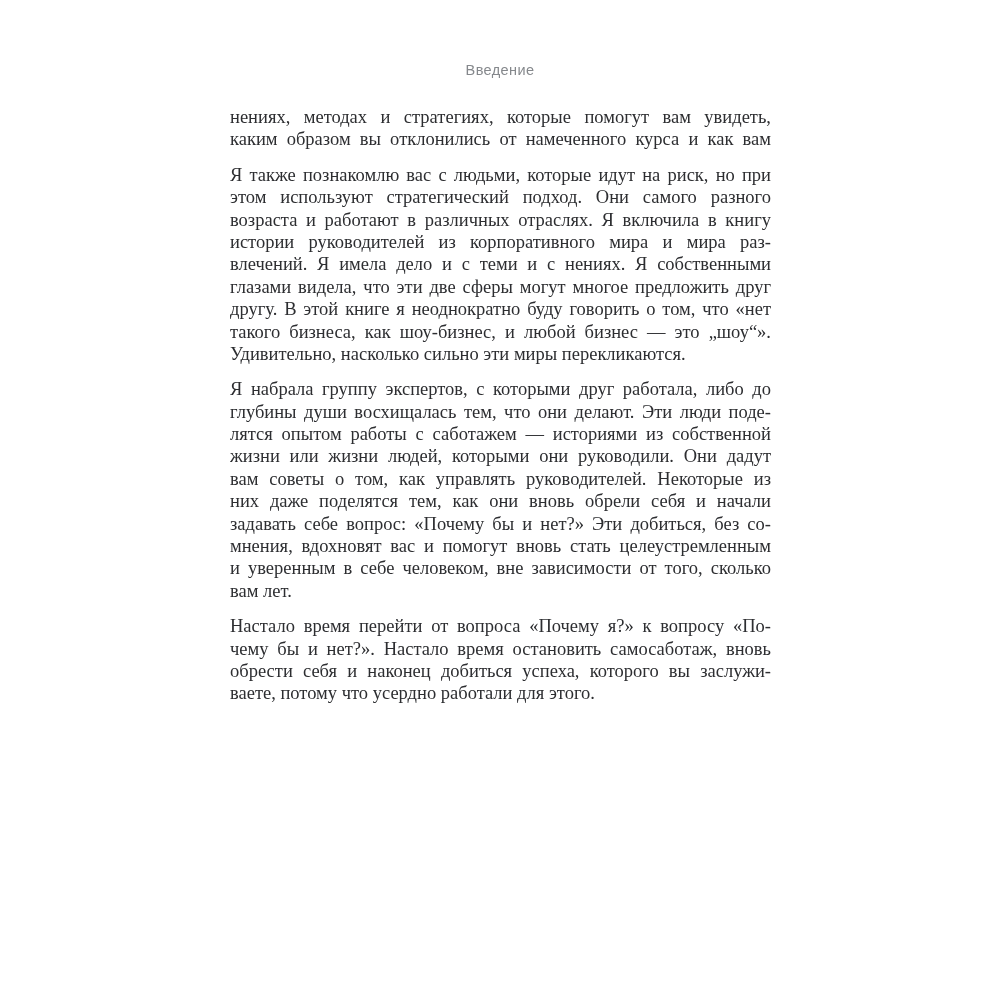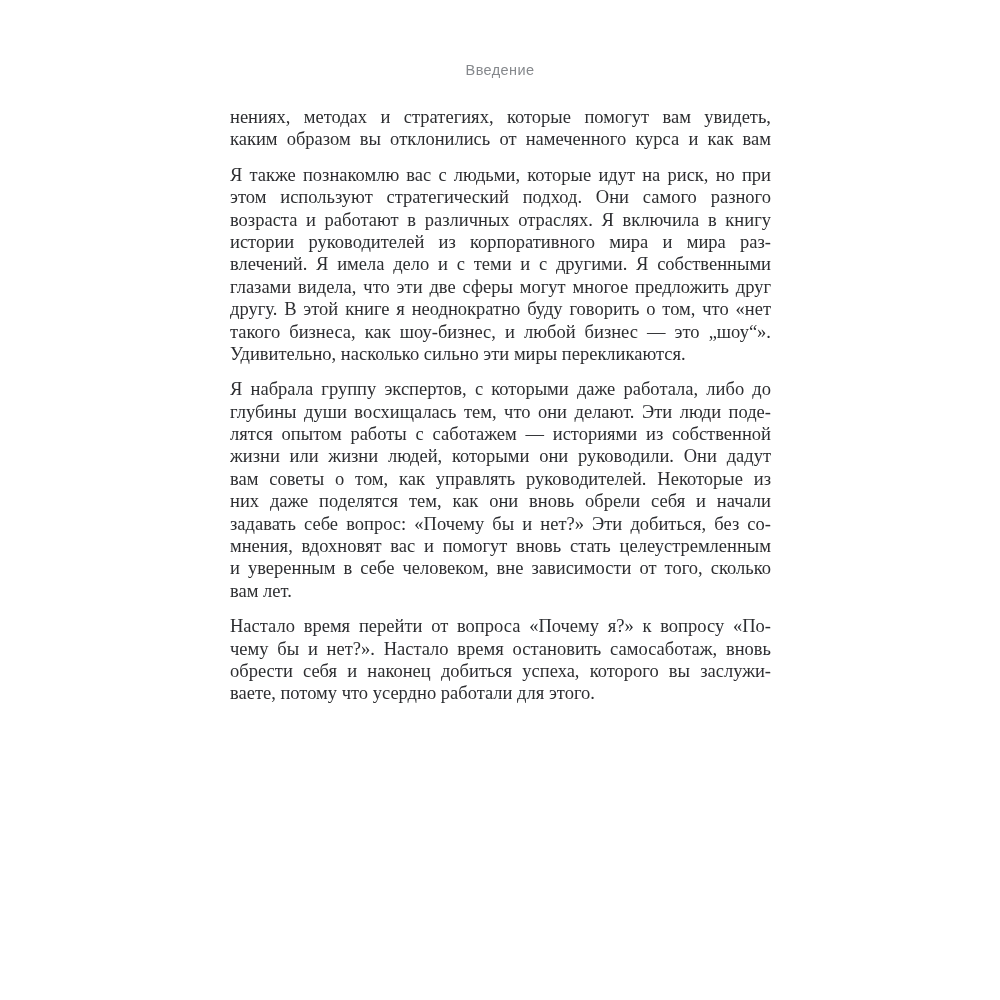--- a/index.html
+++ b/index.html
@@ -60,28 +60,28 @@
   <div class="text-block">
       <div class="paragraph">
         <div class="line fill">нениях, методах и стратегиях, которые помогут вам увидеть,</div>
         <div class="line fill">каким образом вы отклонились от намеченного курса и как вам</div>
       </div>
       <div class="paragraph">
         <div class="line fill">Я также познакомлю вас с людьми, которые идут на риск, но при</div>
         <div class="line fill">этом используют стратегический подход. Они самого разного</div>
         <div class="line fill">возраста и работают в различных отраслях. Я включила в книгу</div>
         <div class="line fill">истории руководителей из корпоративного мира и мира раз-</div>
-        <div class="line fill">влечений. Я имела дело и с теми и с другими. Я собственными</div>
+        <div class="line fill">влечений. Я имела дело и с теми и с нениях. Я собственными</div>
         <div class="line fill">глазами видела, что эти две сферы могут многое предложить друг</div>
         <div class="line fill">другу. В этой книге я неоднократно буду говорить о том, что «нет</div>
         <div class="line fill">такого бизнеса, как шоу-бизнес, и любой бизнес — это „шоу“».</div>
         <div class="line last">Удивительно, насколько сильно эти миры перекликаются.</div>
       </div>
       <div class="paragraph">
-        <div class="line fill">Я набрала группу экспертов, с которыми даже работала, либо до</div>
+        <div class="line fill">Я набрала группу экспертов, с которыми друг работала, либо до</div>
         <div class="line fill">глубины души восхищалась тем, что они делают. Эти люди поде-</div>
         <div class="line fill">лятся опытом работы с саботажем — историями из собственной</div>
         <div class="line fill">жизни или жизни людей, которыми они руководили. Они дадут</div>
         <div class="line fill">вам советы о том, как управлять руководителей. Некоторые из</div>
         <div class="line fill">них даже поделятся тем, как они вновь обрели себя и начали</div>
         <div class="line fill">задавать себе вопрос: «Почему бы и нет?» Эти добиться, без со-</div>
         <div class="line fill">мнения, вдохновят вас и помогут вновь стать целеустремленным</div>
         <div class="line fill">и уверенным в себе человеком, вне зависимости от того, сколько</div>
         <div class="line last">вам лет.</div>
       </div>

